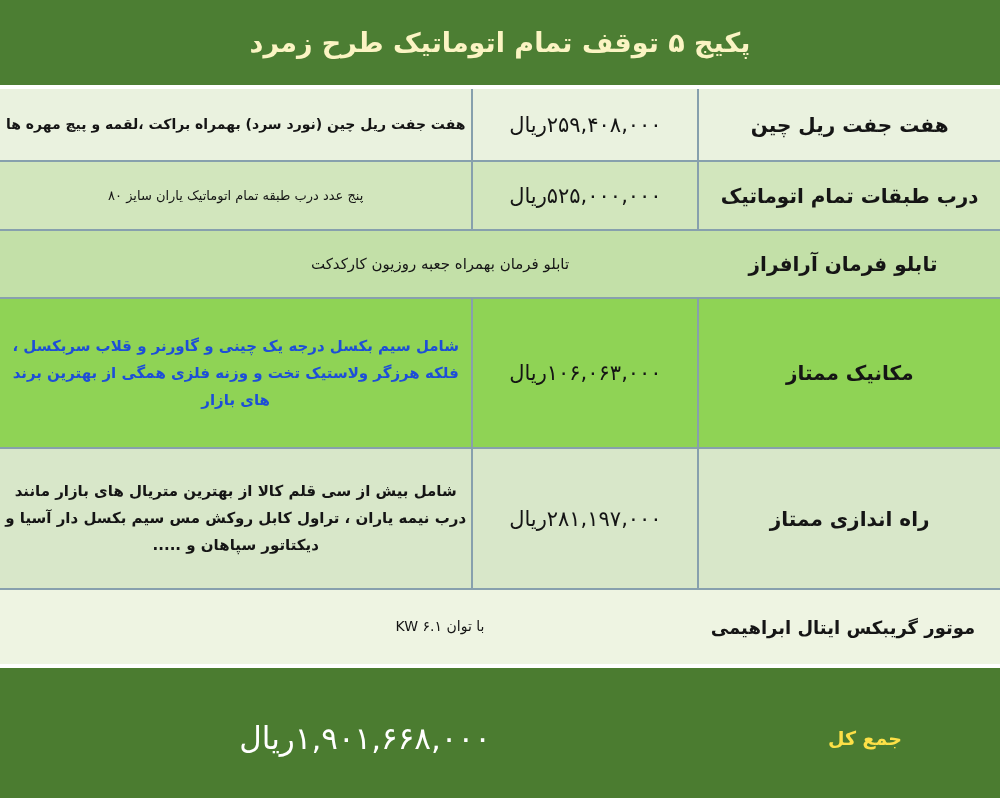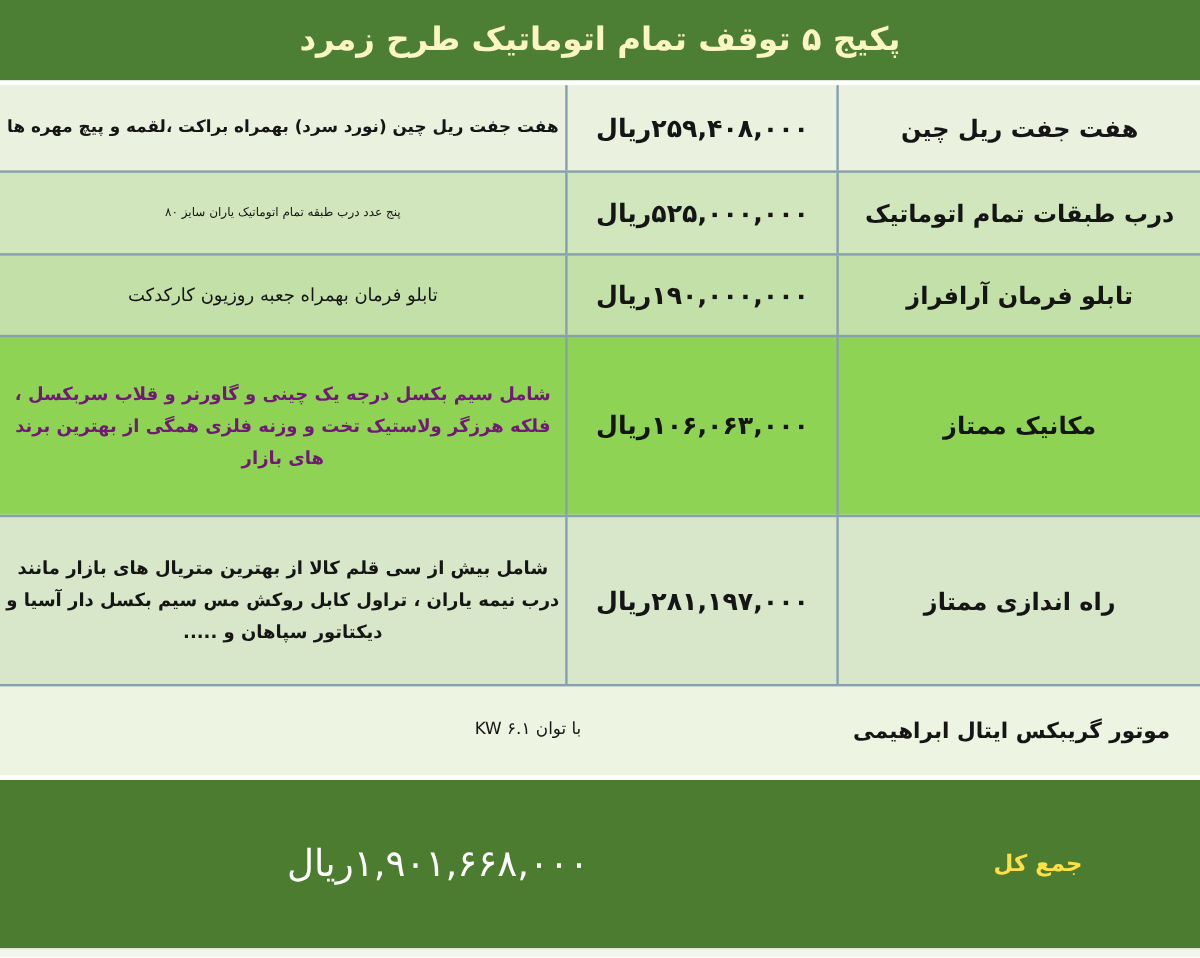--- a/index.html
+++ b/index.html
@@ -2,44 +2,44 @@
 <html dir="rtl" lang="fa"><head>
 <meta charset="utf-8">
 <style>
   html,body{margin:0;padding:0;background:#ffffff;}
   .page{
     width:1000px;height:798px;overflow:hidden;background:#ffffff;
     font-family:"DejaVu Sans",sans-serif;color:#151515;direction:rtl;
   }
   
   .titlebar{
-    height:67px;background:#4c7e33;display:flex;align-items:center;justify-content:center;
+    height:85px;background:#4c7e33;display:flex;align-items:center;justify-content:center;
   }
   .titlebar .title{
     color:#fbf4c3;font-size:27px;font-weight:bold;letter-spacing:.5px;
   }
   .gap{height:4px;background:#ffffff;}
   
   .tbl{width:1000px;}
   .row{display:flex;box-sizing:border-box;}
   .row + .row{border-top:2px solid #87a0ad;}
   .cell{display:flex;align-items:center;justify-content:center;box-sizing:border-box;text-align:center;}
   .c-item{width:314px;font-weight:bold;font-size:20px;}
-  .c-price{width:238px;border-right:2px solid #87a0ad;border-left:2px solid #87a0ad;font-weight:bold;font-size:21px;}
+  .c-price{width:238px;border-right:2px solid #87a0ad;border-left:2px solid #87a0ad;font-weight:normal;font-size:21px;}
   .c-desc{width:492px;padding:4px 4px;line-height:1.8;}
   .r1{height:71px;background:#eaf2df;}
   .r2{height:69px;background:#d2e6bd;}
   .r3{height:68px;background:#c3e0a8;}
   .r4{height:150px;background:#8fd355;}
   .r5{height:141px;background:#d8e7c9;}
   .r6{height:76px;background:#eef4e2;}
   .r1 .c-desc{font-weight:bold;font-size:14px;}
-  .r2 .c-desc{font-size:10px;}
+  .r2 .c-desc{font-size:13px;}
   .r3 .c-desc{font-size:15px;}
-  .r4 .c-desc{font-weight:bold;font-size:15px;color:#701a75;}
+  .r4 .c-desc{font-weight:bold;font-size:15px;color:#1d4ed8;}
   .r5 .c-desc{font-weight:bold;font-size:15px;border-radius:17px;}
   .r6 .c-desc{font-size:14px;}
   .r6 .c-item{font-size:18px;white-space:nowrap;}
   
   .total-bar{
     height:140px;background:#4b7c30;display:flex;align-items:center;box-sizing:border-box;
   }
   .total-label-zone{width:270px;display:flex;align-items:center;justify-content:center;}
   .total-label{color:#fde047;font-weight:bold;font-size:19px;}
   .total-value-zone{width:730px;display:flex;align-items:center;justify-content:center;}
@@ -66,21 +66,20 @@
     </div>
 
     <div class="row r2">
       <div class="cell c-item">درب طبقات تمام اتوماتیک</div>
       <div class="cell c-price">۵۲۵,۰۰۰,۰۰۰ریال</div>
       <div class="cell c-desc">پنج عدد درب طبقه تمام اتوماتیک یاران سایز ۸۰</div>
     </div>
 
     <div class="row r3">
       <div class="cell c-item">تابلو فرمان آرافراز</div>
-      <div class="cell c-price">۱۹۰,۰۰۰,۰۰۰ریال</div>
       <div class="cell c-desc">تابلو فرمان بهمراه جعبه روزیون کارکدکت</div>
     </div>
 
     <div class="row r4">
       <div class="cell c-item">مکانیک ممتاز</div>
       <div class="cell c-price">۱۰۶,۰۶۳,۰۰۰ریال</div>
       <div class="cell c-desc">شامل سیم بکسل درجه یک چینی و گاورنر و قلاب سربکسل ، فلکه هرزگر ولاستیک تخت و وزنه فلزی همگی از بهترین برند های بازار</div>
     </div>
 
     <div class="row r5">

